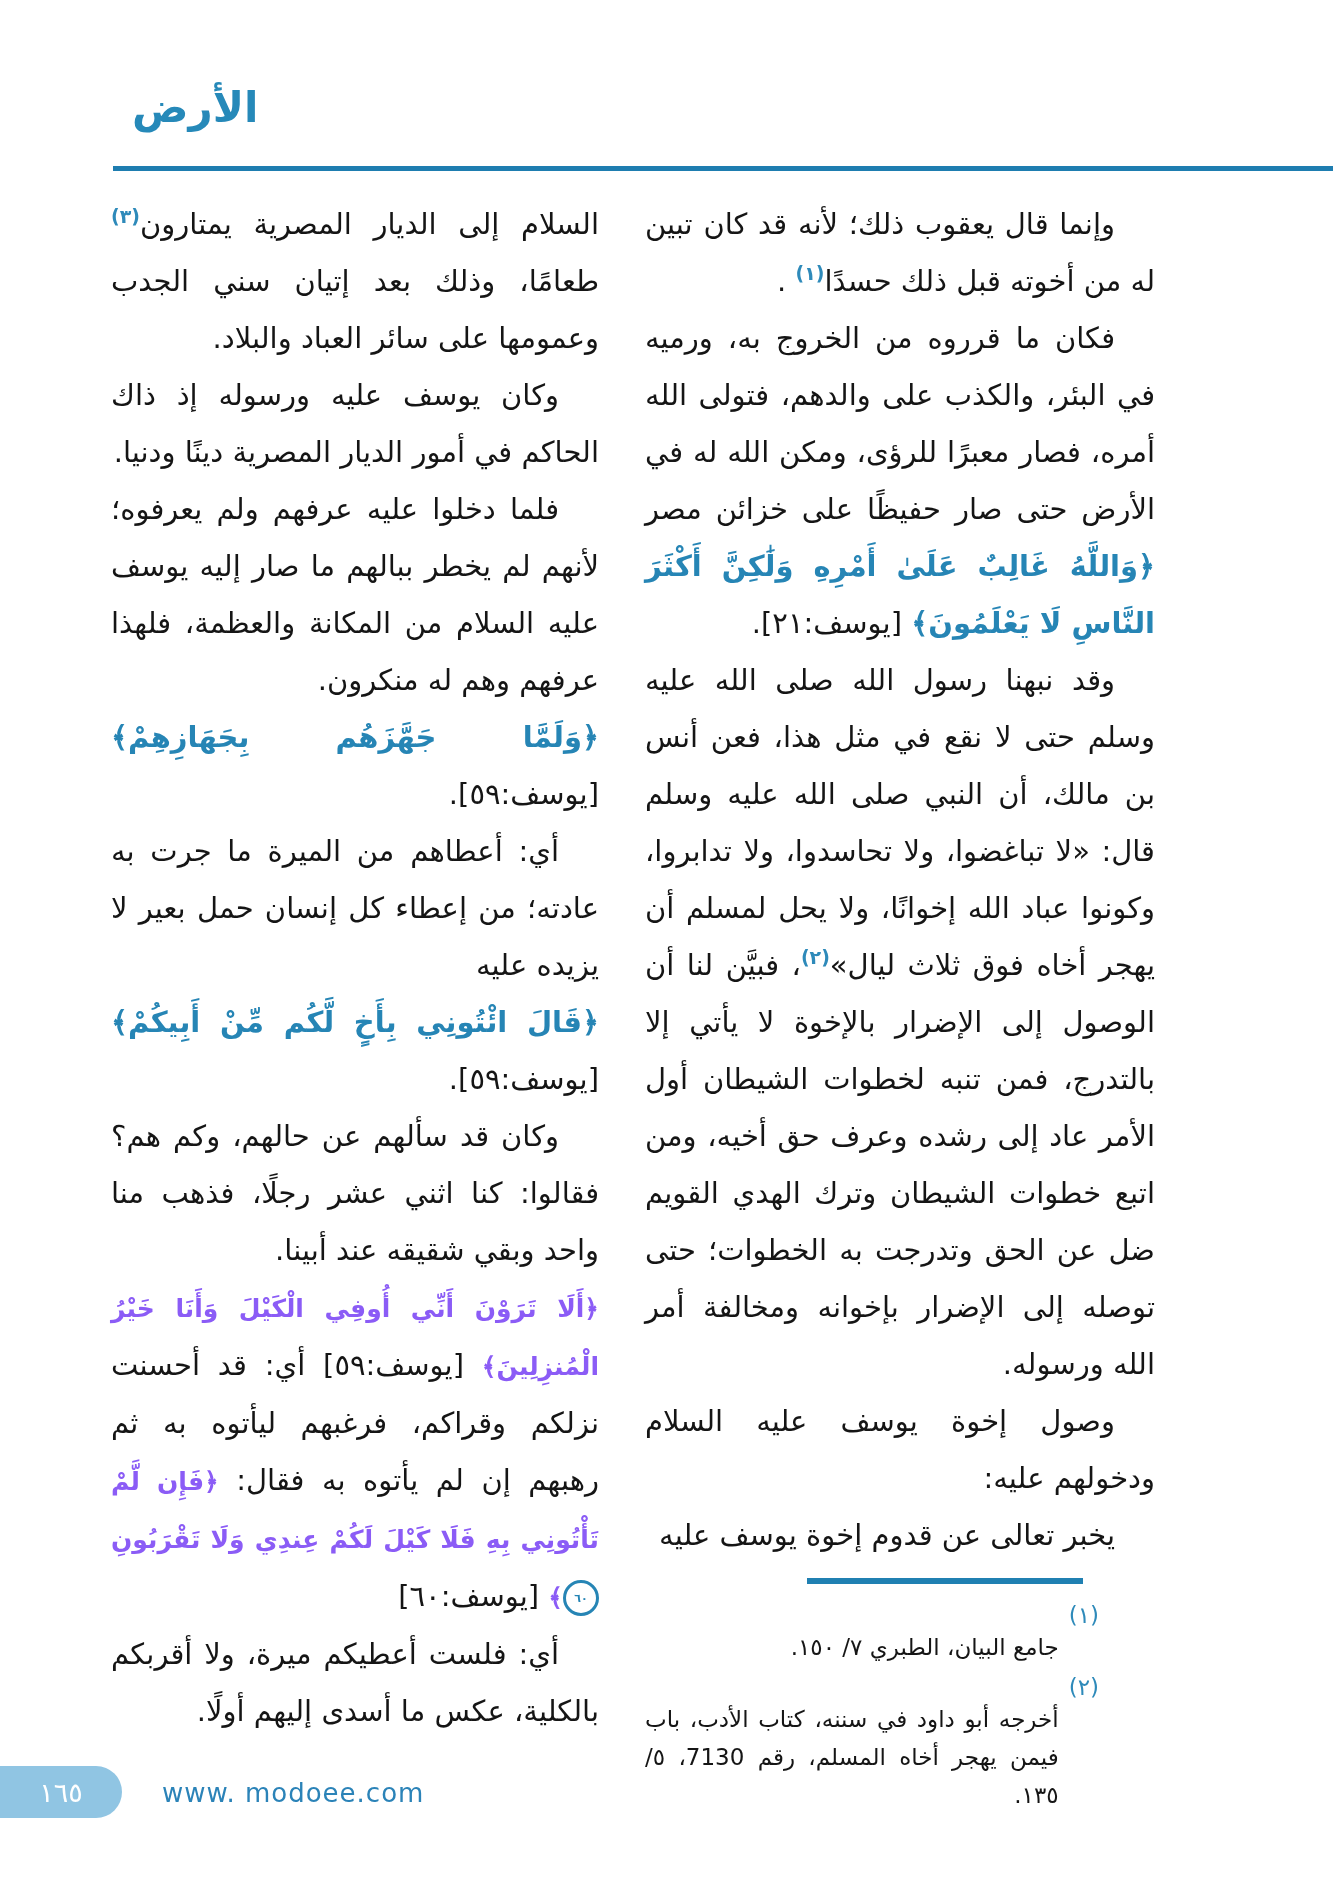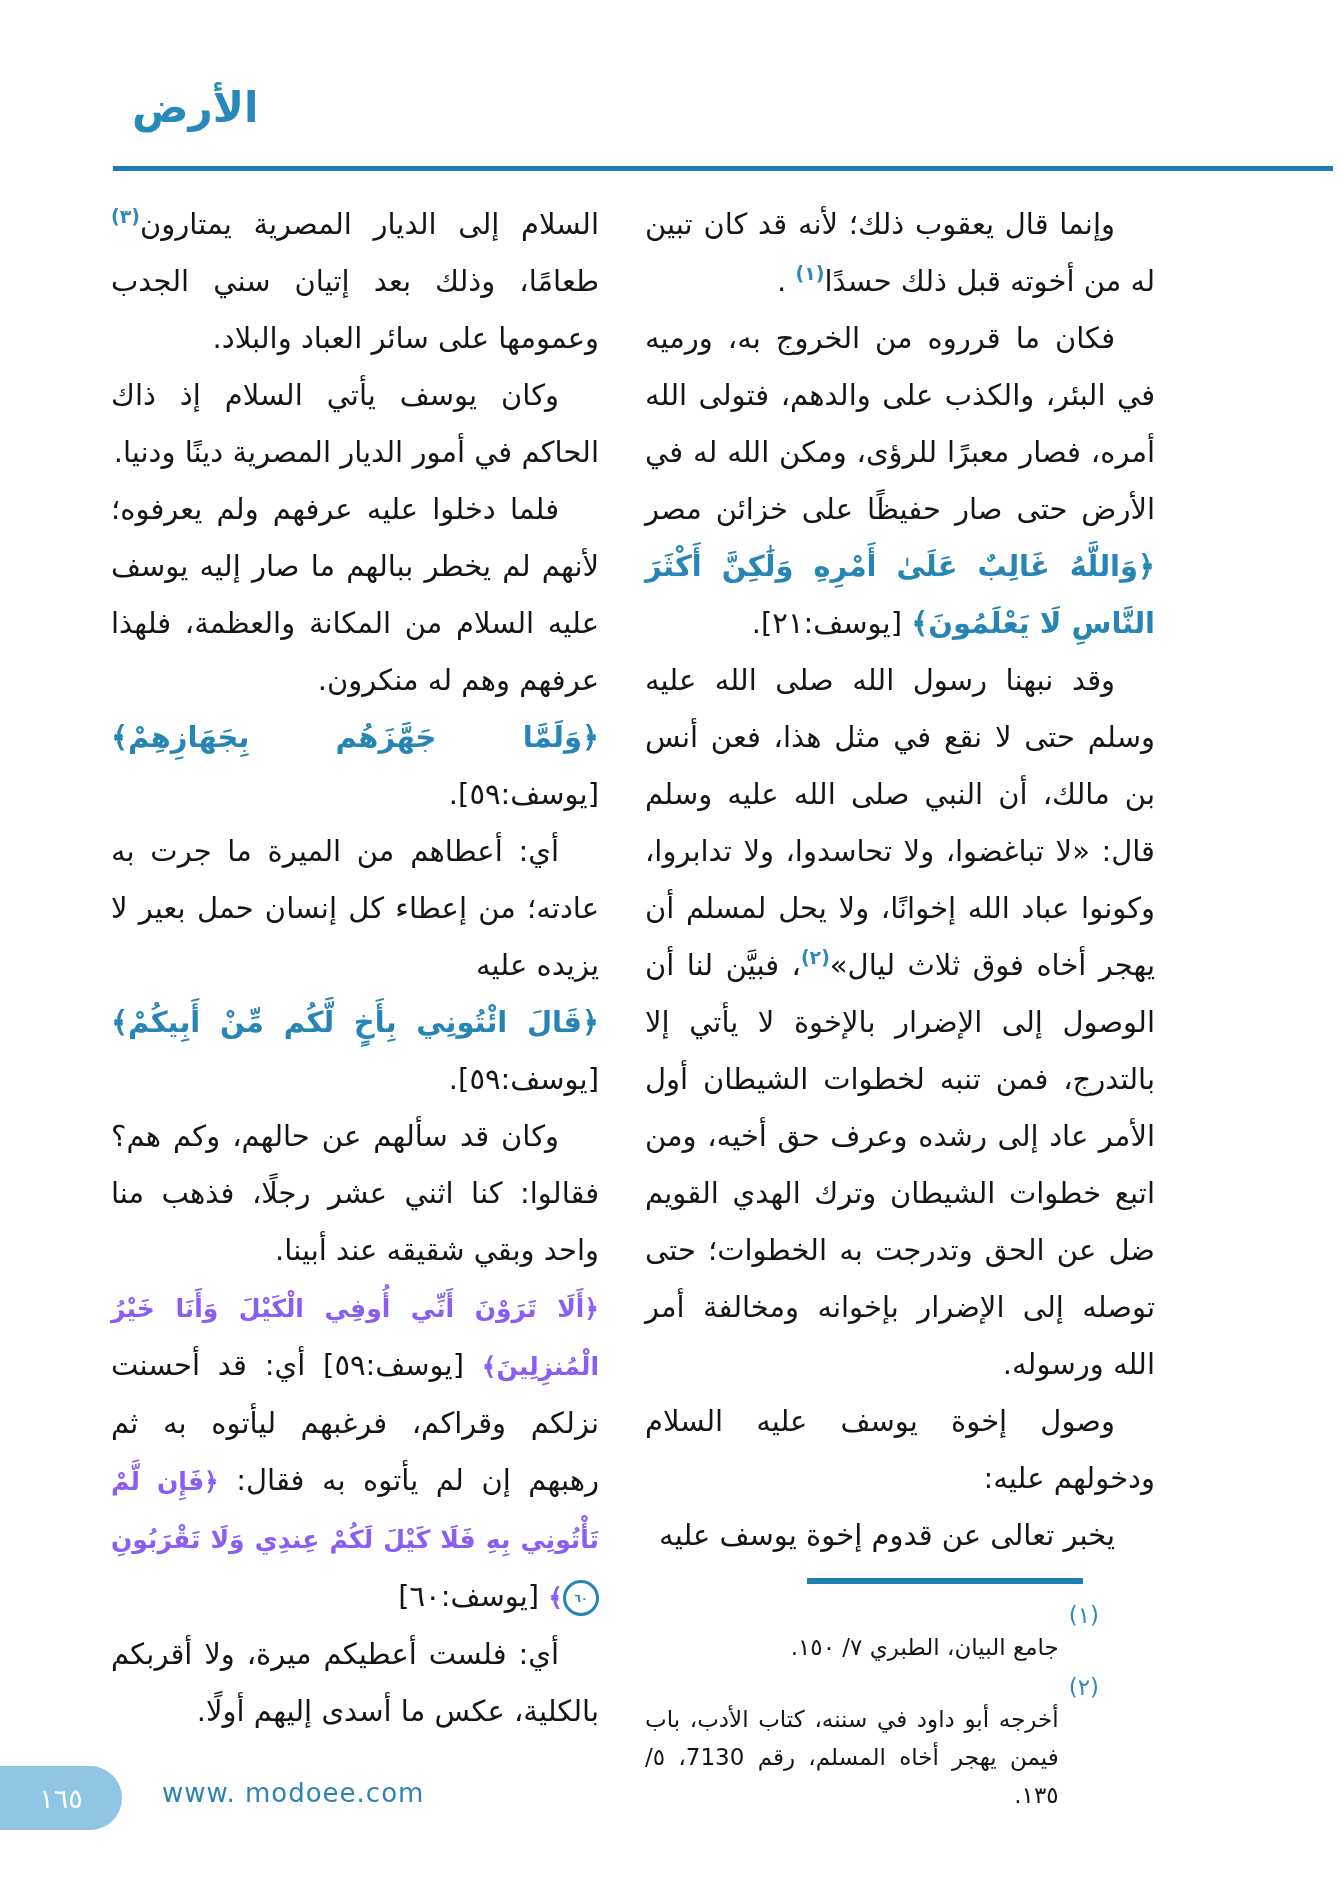--- a/index.html
+++ b/index.html
@@ -52,21 +52,21 @@
   .fnsep{height:6px;background:#2080b2;margin-top:14px;margin-bottom:12px;}
   .col-right .fnsep{width:276px;margin-left:auto;margin-right:72px;}
   .fns{font-size:23px;line-height:38px;text-align:justify;}
   .col-right .fns{padding-right:56px;}
   .fn{display:flex;gap:10px;margin:0 0 2px 0;}
   .fnmark{color:#2e8aba;white-space:nowrap;flex:0 0 auto;}
   .fntext{flex:1;margin-top:32px;}
   
   .pagenum-pill{
     position:absolute;left:0;top:1766px;
-    width:122px;height:64px;
+    width:122px;height:52px;
     background:#90c5e3;
     border-radius:0 32px 32px 0;
     display:flex;align-items:center;justify-content:center;
     color:#ffffff;font-size:27px;
   }
   .website{
     position:absolute;left:162px;top:1778px;
     color:#2b83b8;font-size:26px;
     direction:ltr;letter-spacing:1px;
   }
@@ -100,21 +100,21 @@
             <span class="fnmark">(٢)</span>
             <div class="fntext">
               <div>أخرجه أبو داود في سننه، كتاب الأدب، باب فيمن يهجر أخاه المسلم، رقم 7130، ٥/ ١٣٥.</div>
             </div>
           </div>
         </div>
     </section>
     <section class="col col-left">
       <div class="body">
           <p class="para"><span class="text">السلام إلى الديار المصرية يمتارون</span><span class="fnref">(٣)</span><span class="text"> طعامًا، وذلك بعد إتيان سني الجدب وعمومها على سائر العباد والبلاد.</span></p>
-          <p class="para indent"><span class="text">وكان يوسف يأتي السلام إذ ذاك الحاكم في أمور الديار المصرية دينًا ودنيا.</span></p>
+          <p class="para indent"><span class="text">وكان يوسف عليه ورسوله إذ ذاك الحاكم في أمور الديار المصرية دينًا ودنيا.</span></p>
           <p class="para indent"><span class="text">فلما دخلوا عليه عرفهم ولم يعرفوه؛ لأنهم لم يخطر ببالهم ما صار إليه يوسف عليه السلام من المكانة والعظمة، فلهذا عرفهم وهم له منكرون.</span></p>
           <p class="para"><span class="verse">﴿وَلَمَّا جَهَّزَهُم بِجَهَازِهِمْ﴾</span><span class="text"> [يوسف:٥٩].</span></p>
           <p class="para indent"><span class="text">أي: أعطاهم من الميرة ما جرت به عادته؛ من إعطاء كل إنسان حمل بعير لا يزيده عليه</span></p>
           <p class="para"><span class="verse">﴿قَالَ ائْتُونِي بِأَخٍ لَّكُم مِّنْ أَبِيكُمْ﴾</span><span class="text"> [يوسف:٥٩].</span></p>
           <p class="para indent"><span class="text">وكان قد سألهم عن حالهم، وكم هم؟ فقالوا: كنا اثني عشر رجلًا، فذهب منا واحد وبقي شقيقه عند أبينا.</span></p>
           <p class="para"><span class="verse-lg">﴿أَلَا تَرَوْنَ أَنِّي أُوفِي الْكَيْلَ وَأَنَا خَيْرُ الْمُنزِلِينَ﴾</span><span class="text"> [يوسف:٥٩] أي: قد أحسنت نزلكم وقراكم، فرغبهم ليأتوه به ثم رهبهم إن لم يأتوه به فقال: </span><span class="verse-lg">﴿فَإِن لَّمْ تَأْتُونِي بِهِ فَلَا كَيْلَ لَكُمْ عِندِي وَلَا تَقْرَبُونِ </span><span class="ayah">٦٠</span><span class="verse-lg">﴾</span><span class="text"> [يوسف:٦٠]</span></p>
           <p class="para indent"><span class="text">أي: فلست أعطيكم ميرة، ولا أقربكم بالكلية، عكس ما أسدى إليهم أولًا.</span></p>
         </div>
 
     </section>

